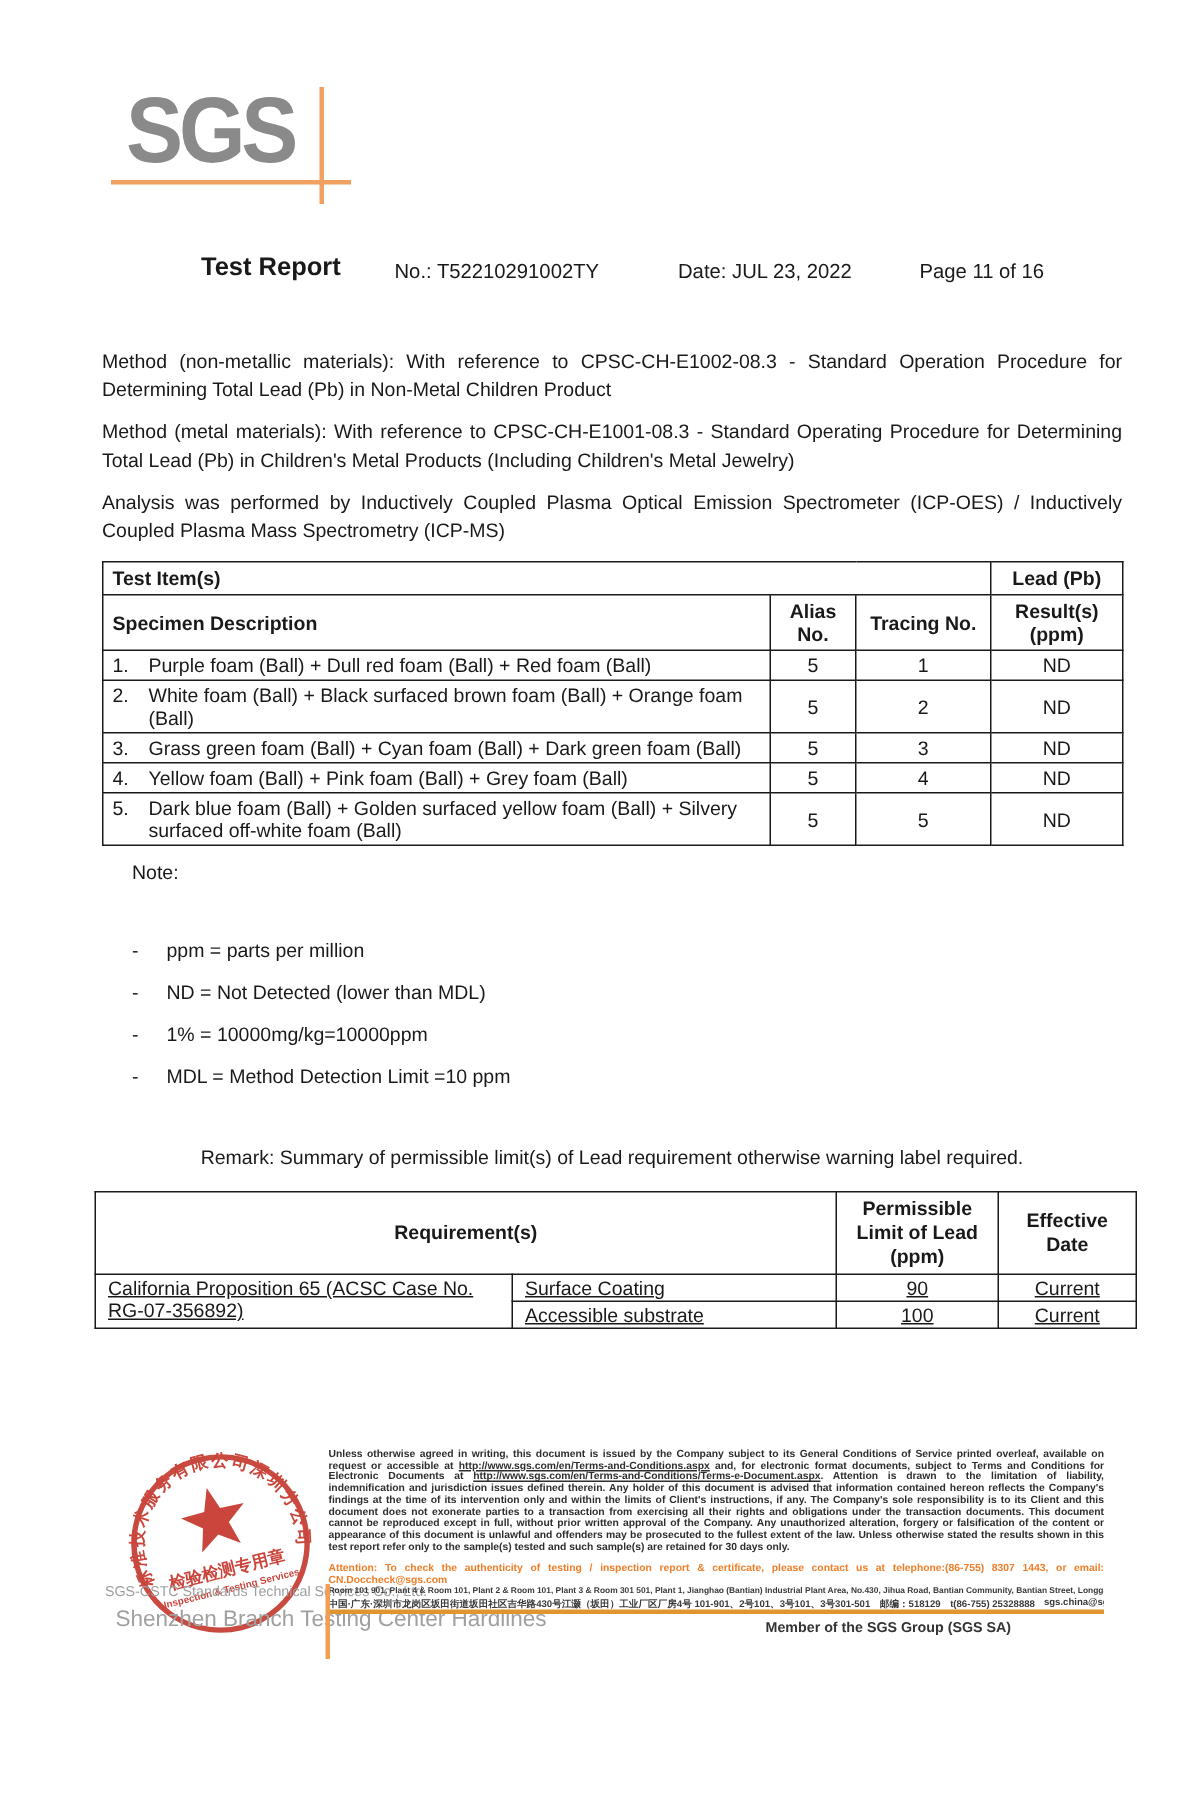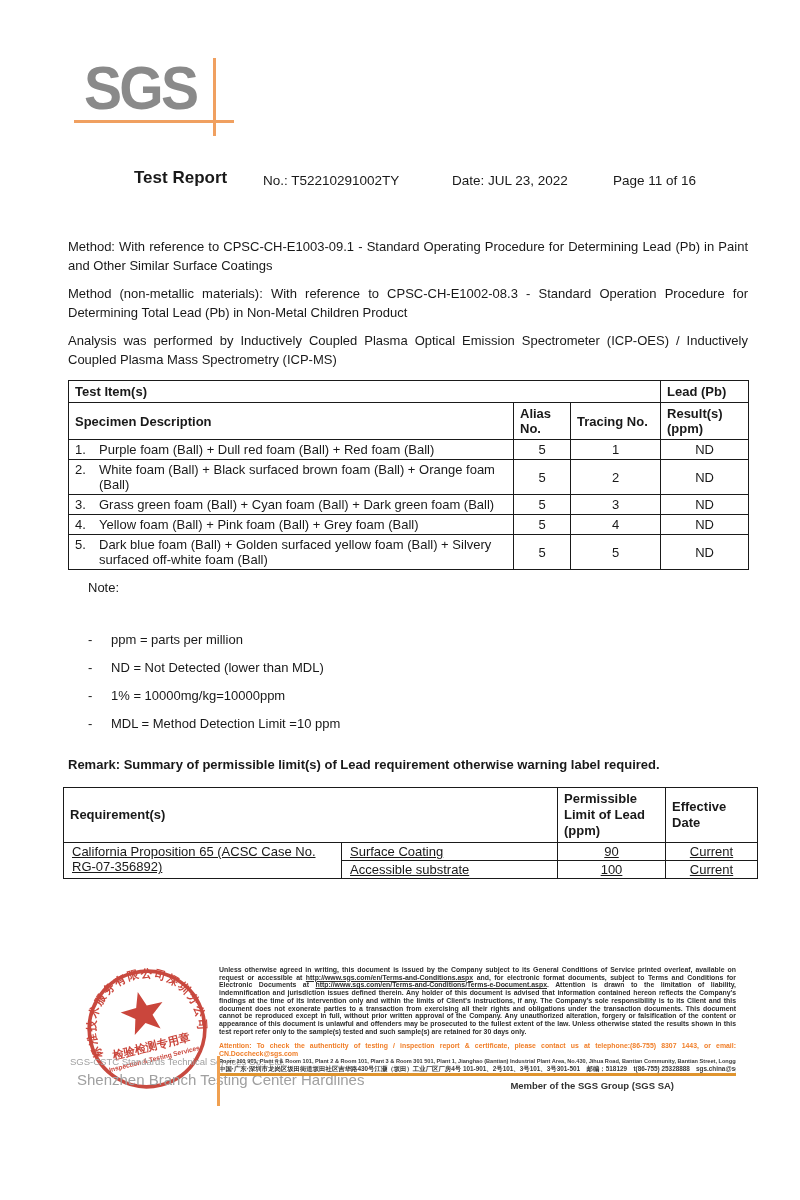--- a/index.html
+++ b/index.html
@@ -31,35 +31,35 @@
   .sec-title { margin-top:6px; font-weight:700; font-size:13.5px; }
   .sec-title span { border-bottom:1.6px solid #191919; padding-bottom:1px; }
   .para { margin-top:9px; text-align:justify; }
   .para.first { margin-top:15px; }
 
   
   table { border-collapse:collapse; table-layout:fixed; }
   .t1 { margin-top:11px; width:680px; }
   .t1 td, .t1 th, .t2 td, .t2 th { border:1.4px solid #1a1a1a; font-size:13px; line-height:15px; }
   .t1 th { font-weight:700; text-align:left; padding:3px 6px; }
-  .t1 th.ctr, .t2 th { text-align:left; }
+  .t1 th.ctr, .t2 th { text-align:center; }
   .t1 td { padding:2px 6px; }
   .t1 td.ctr, .t2 td.ctr { text-align:center; vertical-align:middle; }
   .desc-cell { display:flex; }
   .desc-num { width:24px; flex:0 0 24px; }
   .desc-txt { flex:1; }
 
   
   .note { margin-top:8px; margin-left:20px; display:flex;flex-direction:column; }
   .note-label { width:52px; flex:0 0 52px; }
   .note-row { display:flex; margin-bottom:9px; }
   .note-dash { width:23px; flex:0 0 23px; }
 
   
-  .remark { margin-top:13px; font-weight:700; }
+  .remark { margin-top:26px; font-weight:400;text-align:center; }
   .t2 { margin-top:13px; margin-left:-5px; width:694px; }
   .t2 th { font-weight:700; padding:3px 6px; line-height:16px; }
   .t2 td { padding:1px 8px;text-decoration:underline; }
   .t2 td.req { vertical-align:top; }
 
   
   .stamp { position:absolute; left:80px; top:962px; width:134px; height:134px; transform:rotate(-14deg); opacity:.92; }
   .co-line1 { position:absolute; left:70px; top:1056px; font-size:9.5px; color:#a0a0a0; }
   .co-line2 { position:absolute; left:77px; top:1071px; font-size:15px; color:#a0a0a0; }
 
@@ -83,22 +83,22 @@
   <div class="logo-hline"></div>
   <div class="logo-vline"></div>
 
   <span class="rh rh-title">Test Report</span>
   <span class="rh rh-no">No.:  T52210291002TY</span>
   <span class="rh rh-date">Date: JUL 23, 2022</span>
   <span class="rh rh-page">Page 11 of 16</span>
 
   <div class="content">
 
-    <p class="para first">Method: With reference to CPSC-CH-E1003-09.1 - Standard Operating Procedure for Determining Lead (Pb) in Paint and Other Similar Surface Coatings</p>
     <p class="para">Method (non-metallic materials): With reference to CPSC-CH-E1002-08.3 - Standard Operation Procedure for Determining Total Lead (Pb) in Non-Metal Children Product</p>
+    <p class="para">Method (metal materials): With reference to CPSC-CH-E1001-08.3 - Standard Operating Procedure for Determining Total Lead (Pb) in Children's Metal Products (Including Children's Metal Jewelry)</p>
     <p class="para">Analysis was performed by Inductively Coupled Plasma Optical Emission Spectrometer (ICP-OES) / Inductively Coupled Plasma Mass Spectrometry (ICP-MS)</p>
 
     <table class="t1">
       <colgroup>
           <col style="width:445px">
           <col style="width:57px">
           <col style="width:90px">
           <col style="width:88px">
         </colgroup>
       <tbody>

